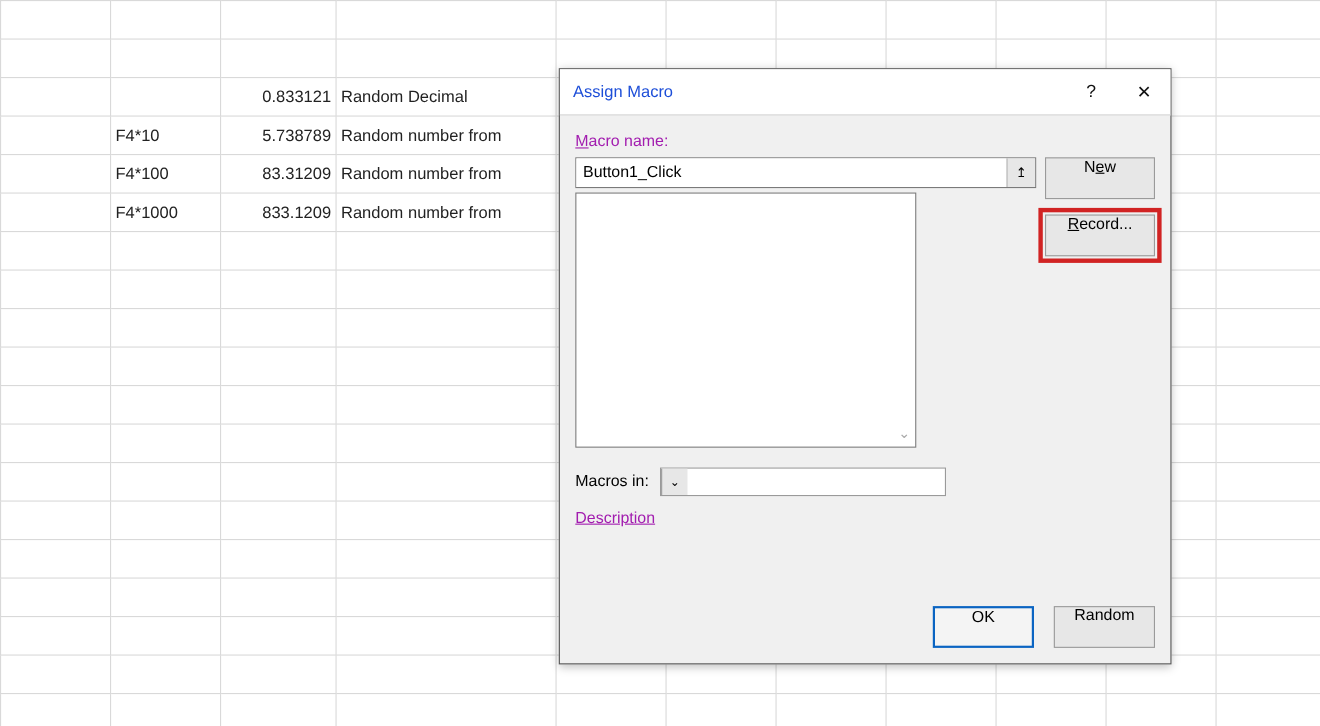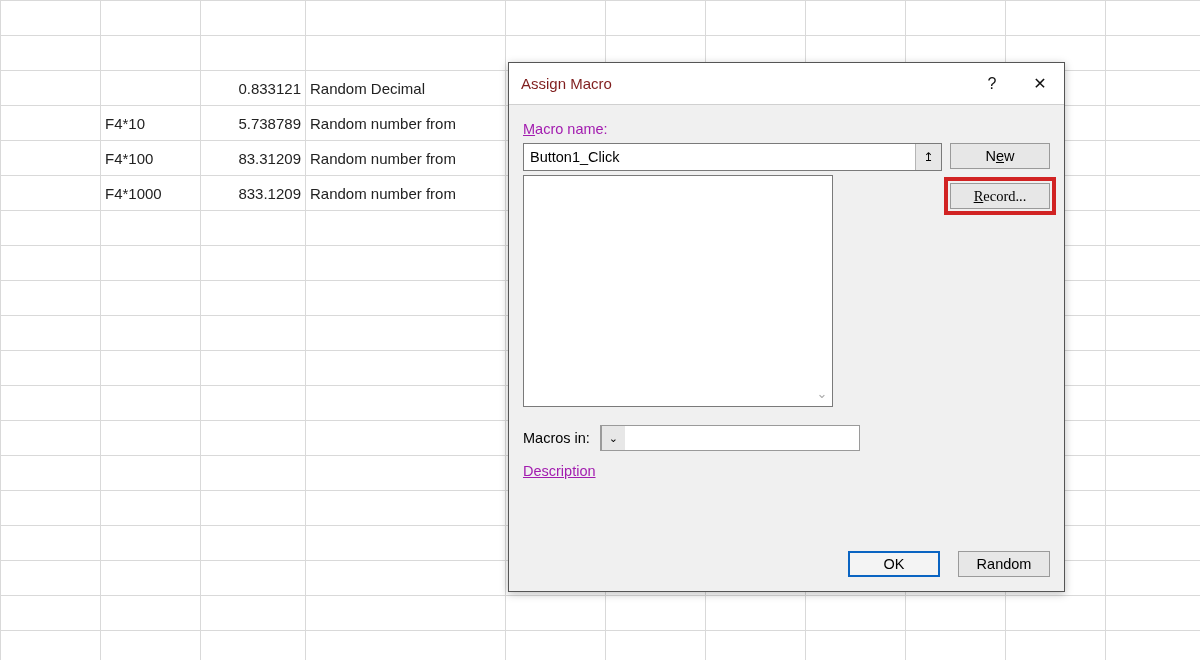--- a/index.html
+++ b/index.html
@@ -47,21 +47,21 @@
     display: flex;
     align-items: center;
     height: 42px;
     background: #fff;
     border-bottom: 1px solid #d0d0d0;
   }
   .titlebar .title {
     flex: 1;
     padding-left: 12px;
     font-size: 15px;
-    color: #7f1d1d;
+    color: #1d4ed8;
   }
   .titlebar .tbtn {
     width: 48px;
     height: 42px;
     display: flex;
     align-items: center;
     justify-content: center;
     font-size: 16px;
     color: #111;
   }
@@ -100,33 +100,32 @@
     justify-content: center;
     font-size: 12px;
   }
   .right-buttons {
     display: flex;
     flex-direction: column;
     gap: 14px;
     width: 100px;
   }
   .btn {
-    height: 26px;
+    height: 38px;
     border: 1px solid #9a9a9a;
     background: #e7e7e7;
     display: flex;
-    align-items: center;
+    align-items: flex-start;
     justify-content: center;
     font-size: 14.5px;
     cursor: default;
   }
   .btn.highlight {
     outline: 4px solid #d12323;
     outline-offset: 2px;
-    font-family: Liberation Serif, serif;
   }
   .listbox {
     margin-top: 4px;
     border: 1px solid #7a7a7a;
     background: #fff;
     height: 232px;
     width: calc(100% - 109px);
     position: relative;
   }
   .listbox .scroll-thumb {

